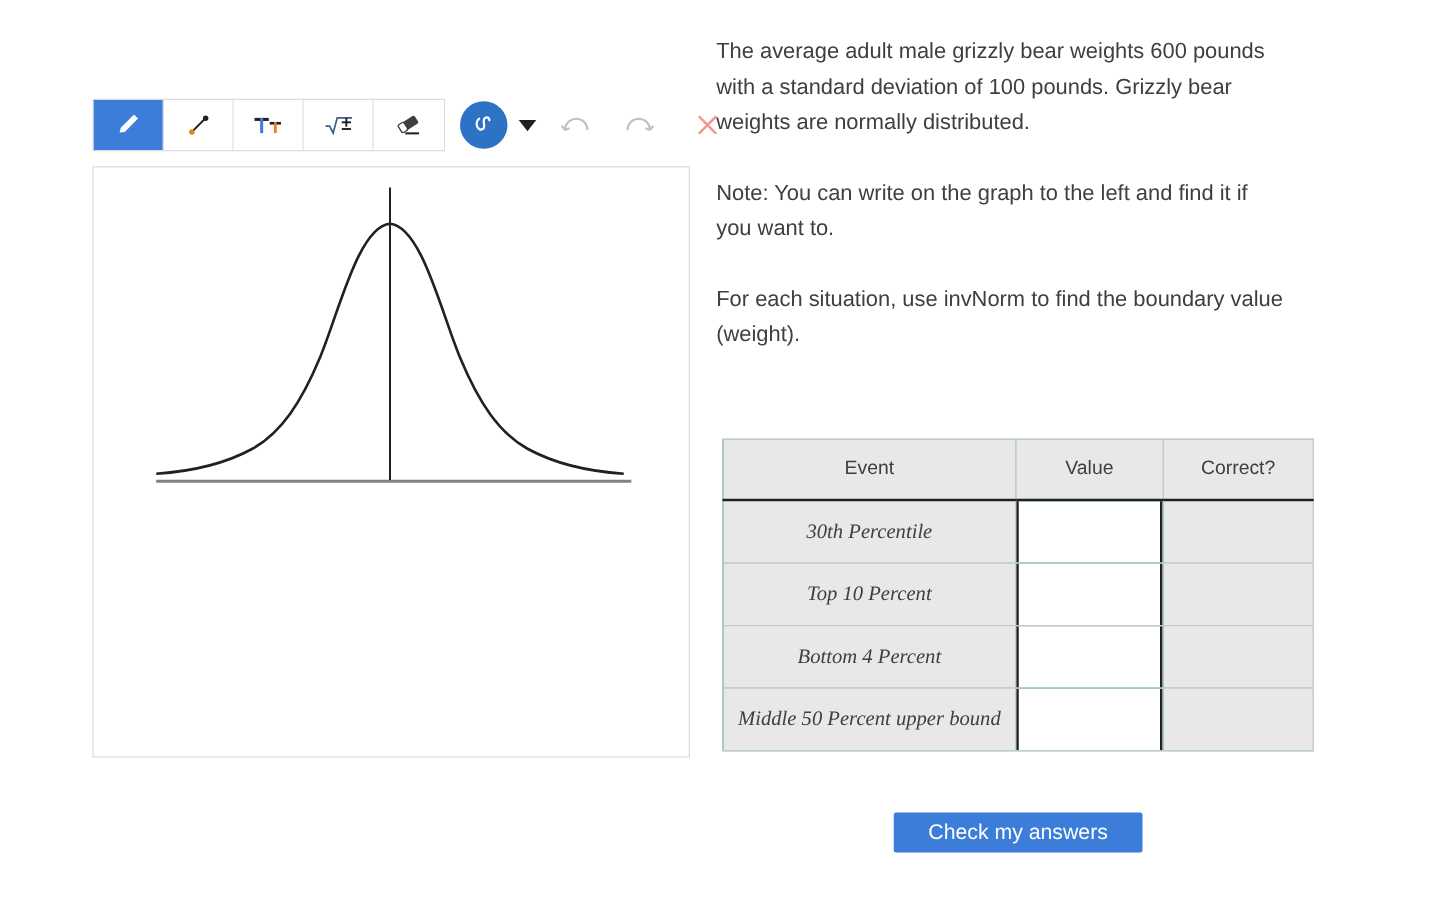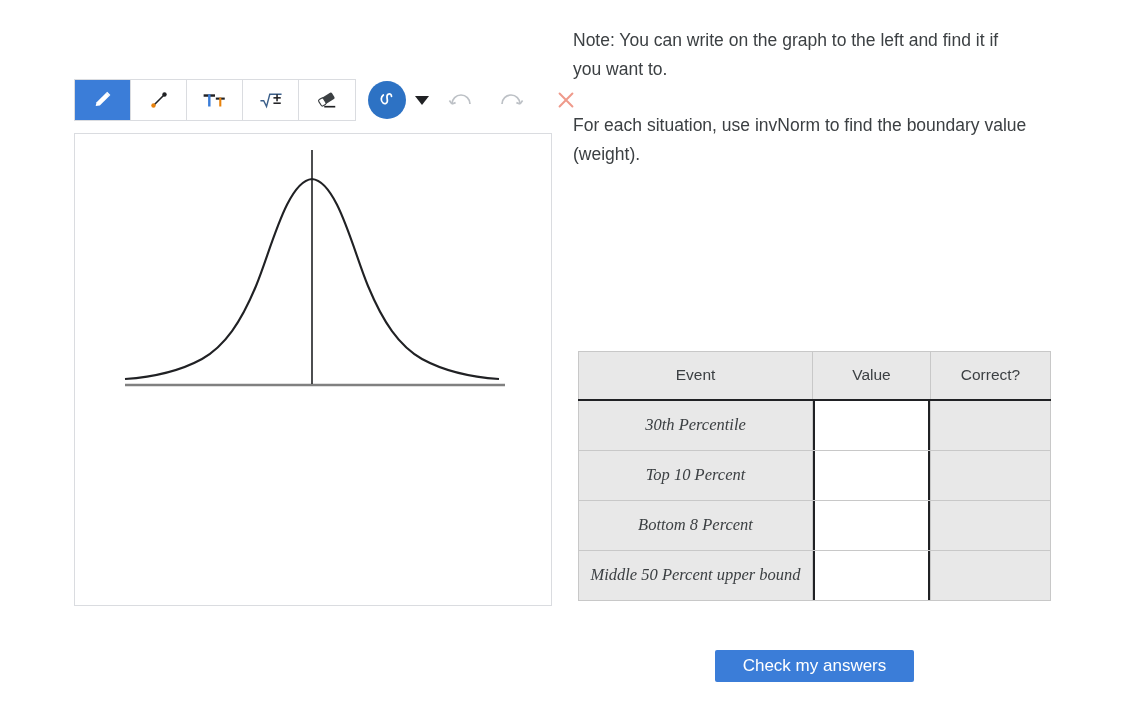--- a/index.html
+++ b/index.html
@@ -292,20 +292,21 @@
                C 369 237, 394 243, 424 245" stroke="#202124" stroke-width="2.1" fill="none"></path>
     </svg>
   </div>
 
 </div>
 
 <div class="right-pane">
 
 
   <div class="prompt">
+    <p>The average adult male grizzly bear weights 600 pounds with a standard deviation of 100 pounds. Grizzly bear weights are normally distributed.</p>
     <p>Note:  You can write on the graph to the left and find it if you want to.</p>
     <p>For each situation, use invNorm to find the boundary value (weight).</p>
   </div>
 
   <table class="answer-table">
     <colgroup>
       <col class="col-event">
         <col class="col-value">
         <col class="col-correct">
     </colgroup>
@@ -325,21 +326,21 @@
         <td class="correct-cell"></td>
       </tr>
       <tr>
         <td class="event-cell">Top 10 Percent</td>
         <td class="value-cell">
           <input class="value-input" type="text" value="" style="">
         </td>
         <td class="correct-cell"></td>
       </tr>
       <tr>
-        <td class="event-cell">Bottom 8 Percent</td>
+        <td class="event-cell">Bottom 4 Percent</td>
         <td class="value-cell">
           <input class="value-input" type="text" value="" style="">
         </td>
         <td class="correct-cell"></td>
       </tr>
       <tr>
         <td class="event-cell">Middle 50 Percent upper bound</td>
         <td class="value-cell">
           <input class="value-input" type="text" value="" style="">
         </td>

